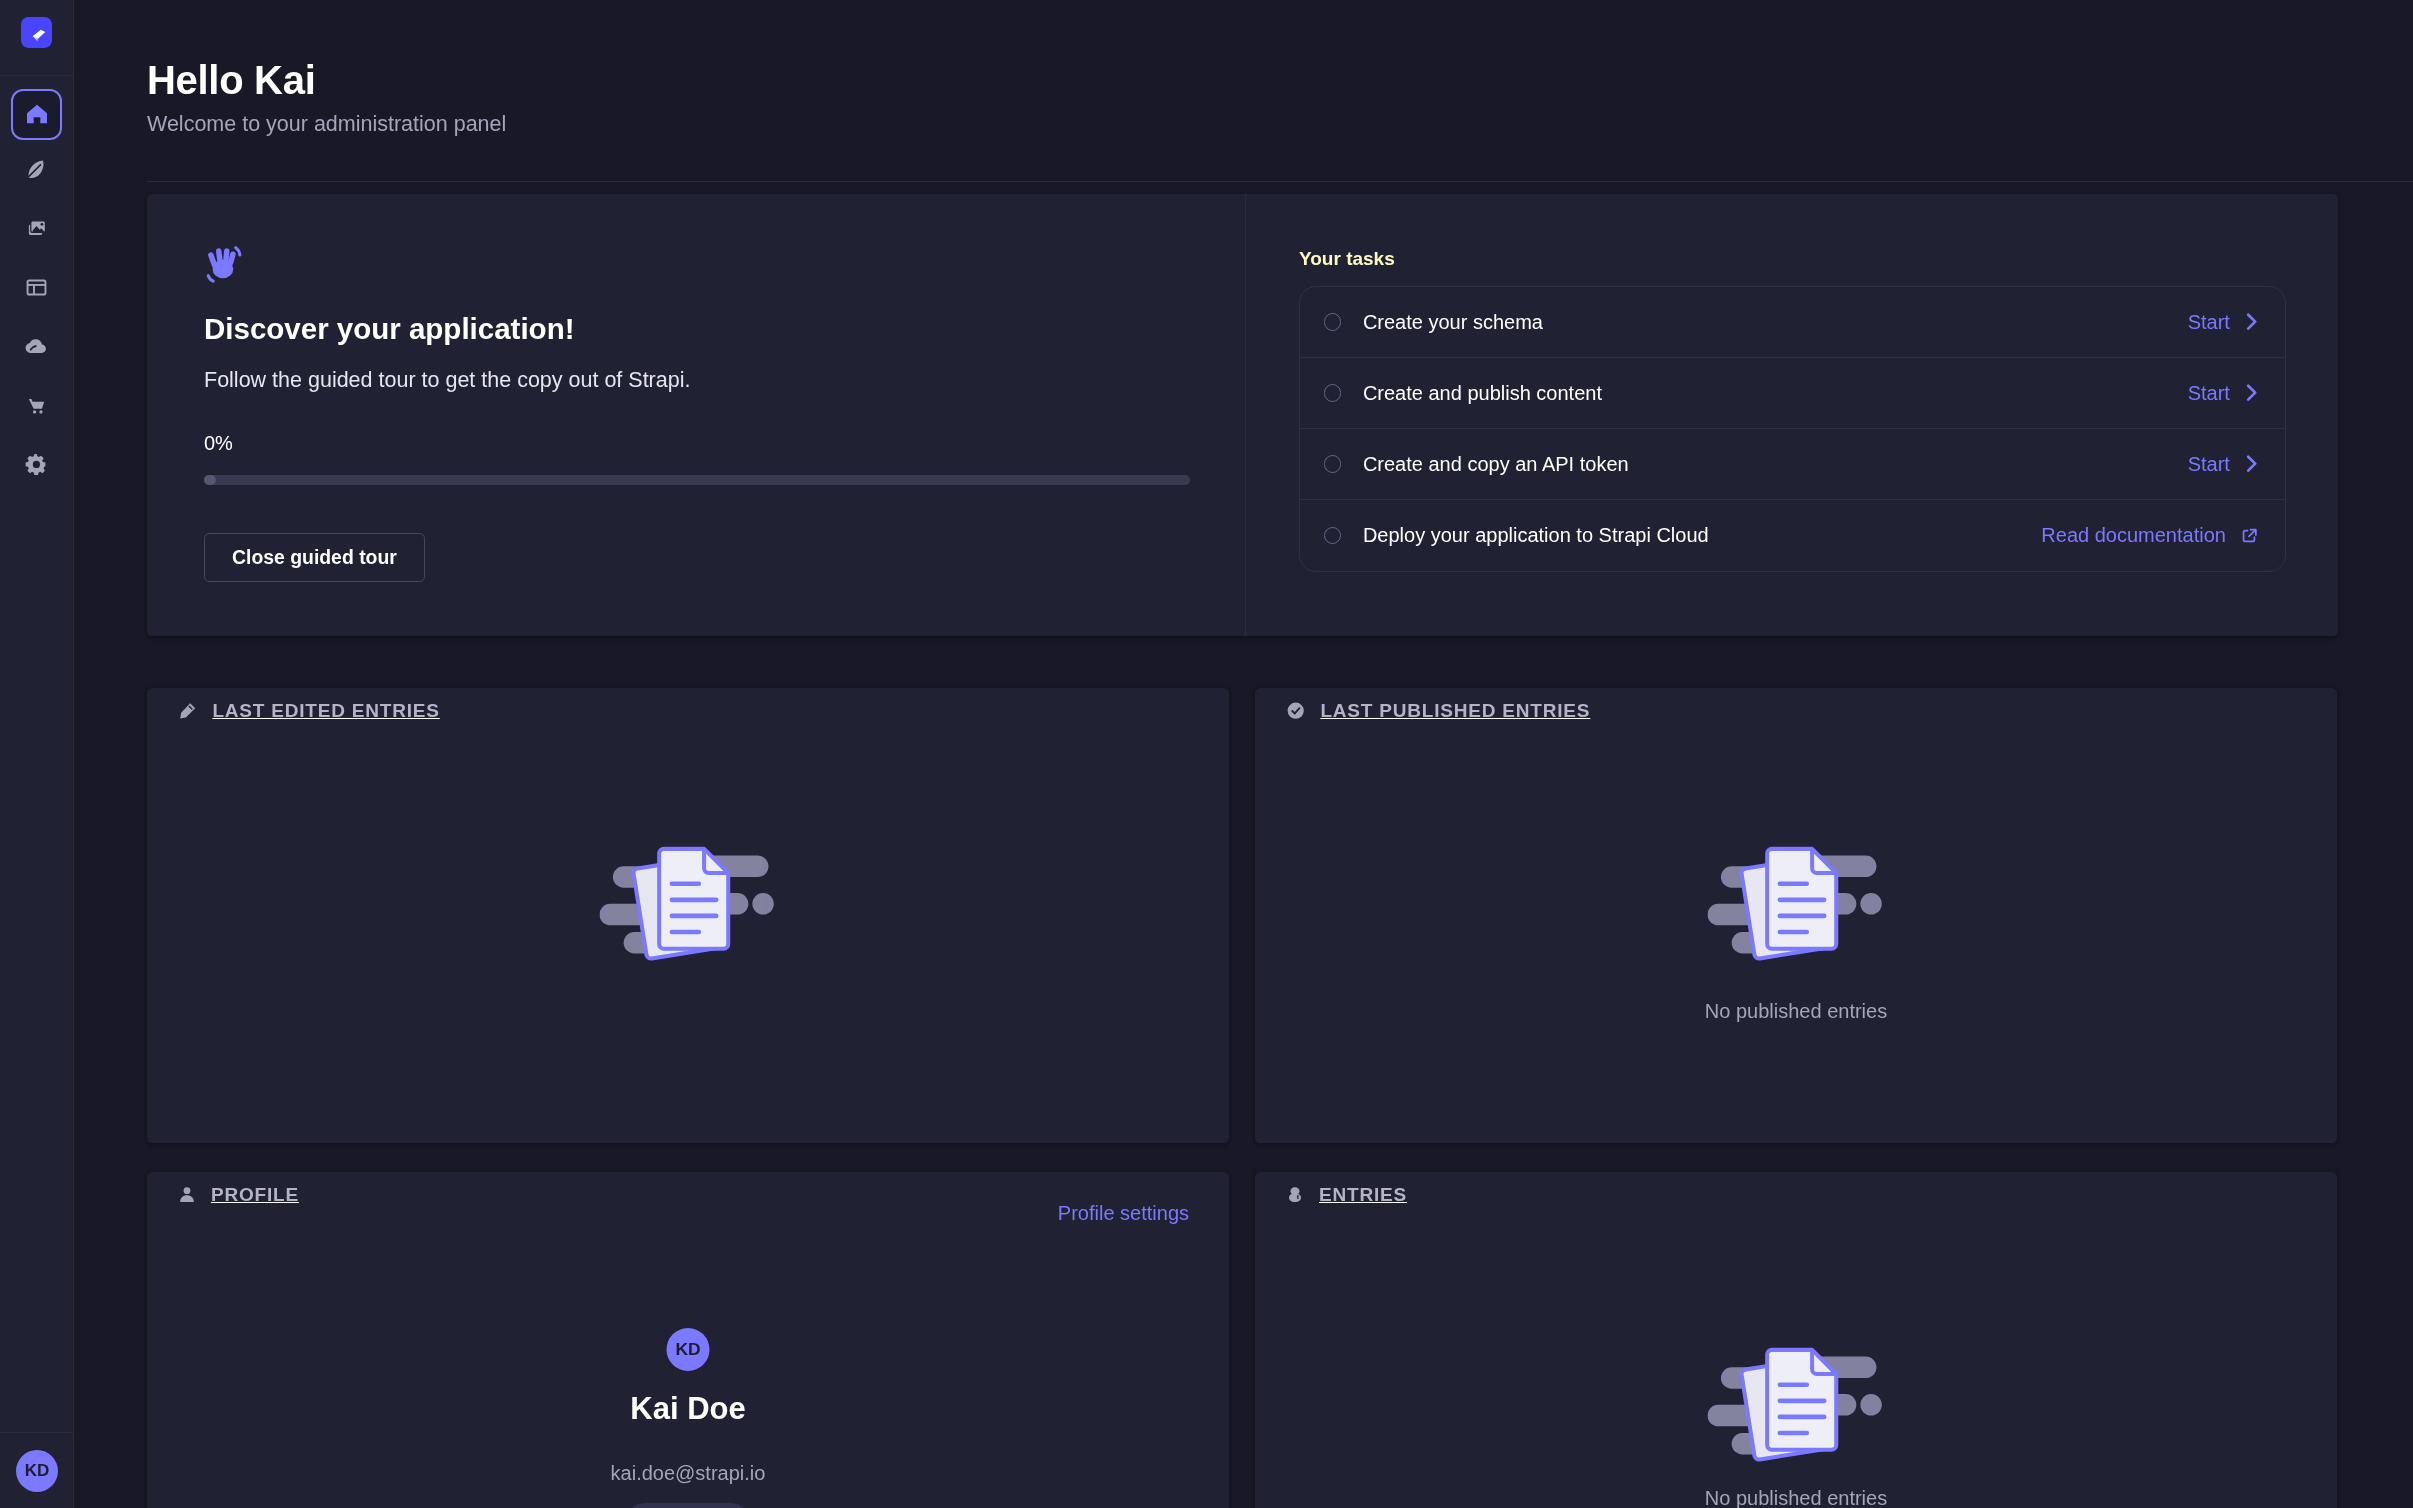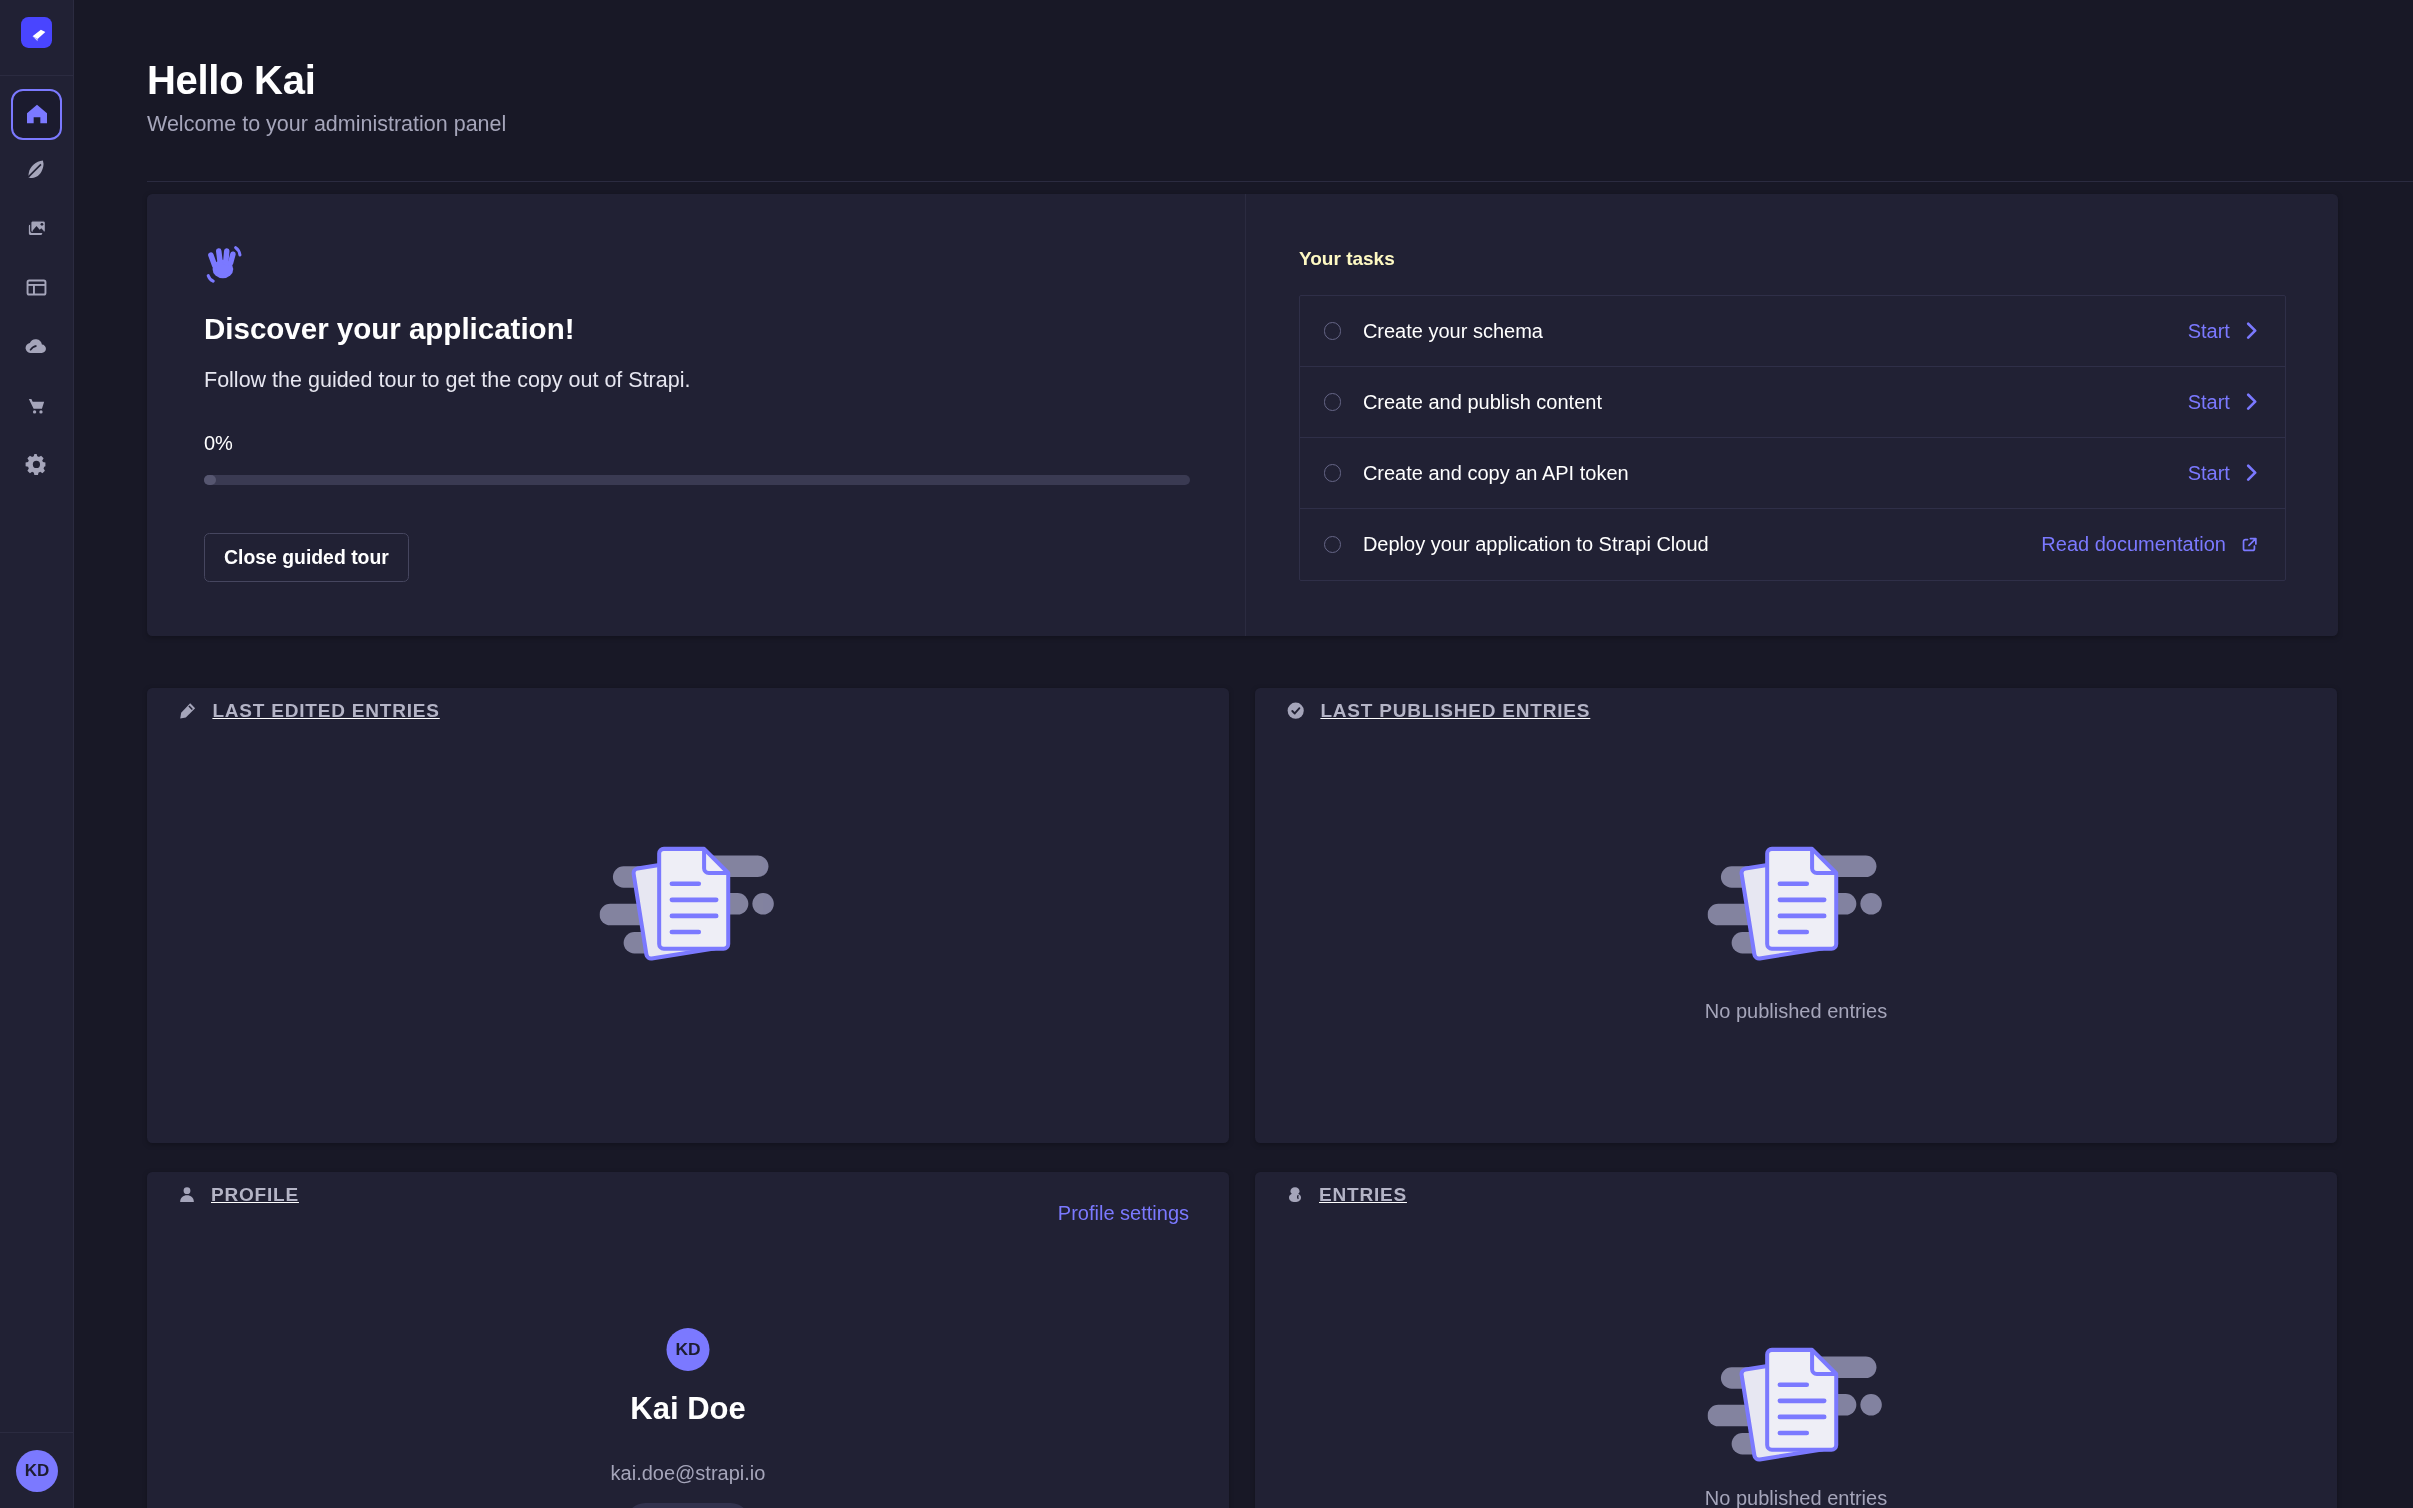--- a/index.html
+++ b/index.html
@@ -55,27 +55,27 @@
   .tour-left { position:absolute; left:57px; top:50px; width:1006px; }
   .tour-title { margin-top:27px; font-size:29.5px; font-weight:700; color:#ffffff; }
   .tour-body { margin-top:21.5px; font-size:21.5px; color:#e6e6f0; }
   .tour-progress-label { margin-top:39px; font-size:20px; color:#ffffff; }
   .progress-track {
     margin-top:20px; width:986px; height:10.7px; border-radius:5.4px; background:#3a3a52;
     position:relative; cursor:default;
   }
   .progress-fill { position:absolute; left:0; top:0; height:10.7px; width:12px; border-radius:5.4px; background:#565670; }
   .tour-close-btn {
-    margin-top:48px; display:inline-block; padding:12px 19px; font-size:19.4px; font-weight:600;
+    margin-top:48px; display:inline-block; padding:12px 27px; font-size:19.4px; font-weight:600;
     color:#ffffff; background:transparent; border:1.3px solid #46465f; border-radius:5.4px; cursor:pointer;
     font-family:"Liberation Sans", sans-serif;
   }
   .tour-right { position:absolute; left:1152px; top:54px; width:987px; }
   .tasks-title { font-size:19px; font-weight:600; color:#fef9c3; }
-  .tasks-box { margin-top:25px; border:0.7px solid #2f2f48; border-radius:2px; }
+  .tasks-box { margin-top:16px; border:0.7px solid #2f2f48; border-radius:17px; }
   .task-row {
     height:71px; display:flex; align-items:center; padding:0 27px 0 24px;
     border-bottom:0.7px solid #2f2f48; cursor:pointer;
   }
   .task-row:last-child { border-bottom:none; }
   .task-radio { width:17.4px; height:17.4px; border:1.3px solid #666687; border-radius:50%; flex:none; }
   .task-label { margin-left:21.5px; font-size:20px; color:#ffffff; }
   .task-action {
     margin-left:auto; display:flex; align-items:center; gap:14.7px;
     color:#7b79ff; font-size:20px; cursor:pointer;text-align:right;

